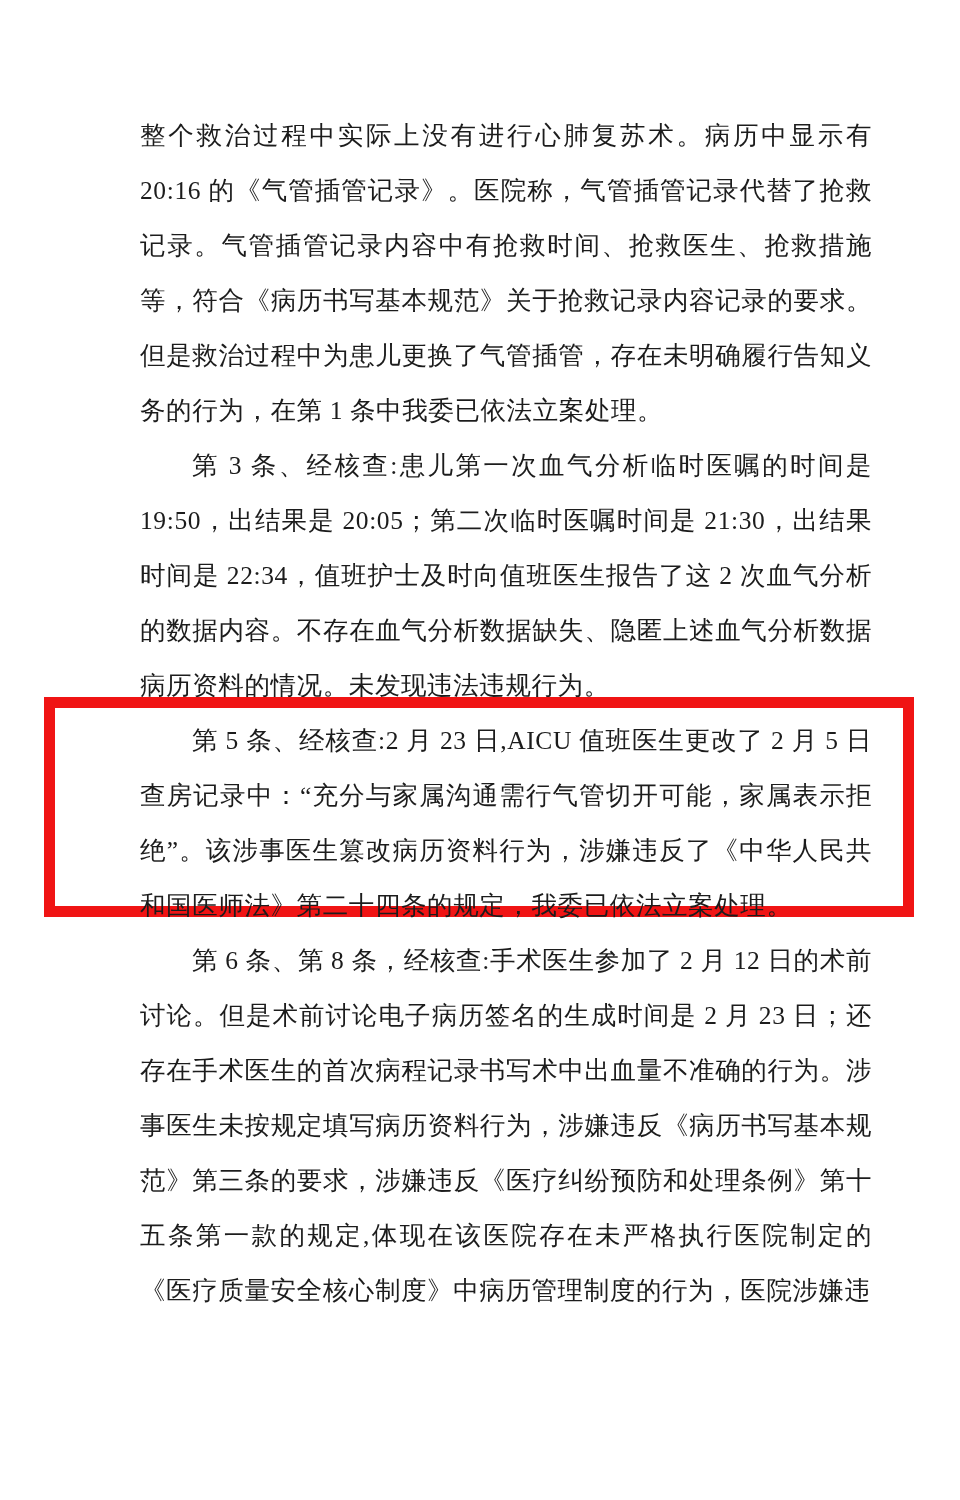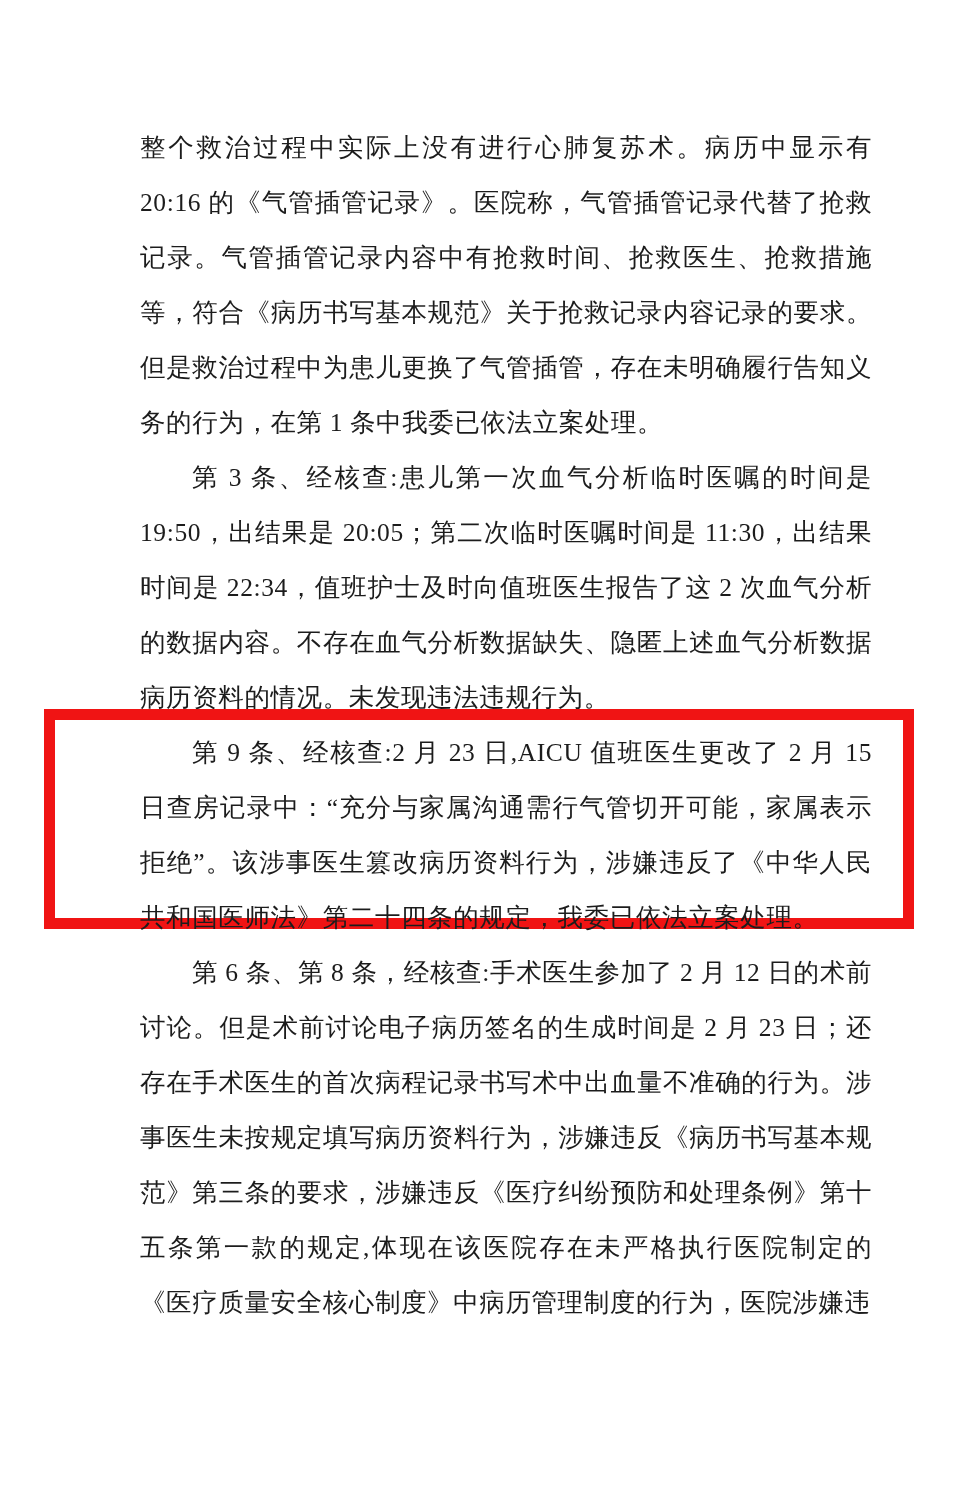--- a/index.html
+++ b/index.html
@@ -15,21 +15,21 @@
   }
   .page {
     position: relative;
     width: 960px;
     height: 1500px;
     background: #ffffff;
   }
   .doc-body {
     position: absolute;
     left: 140px;
-    top: 120px;
+    top: 108px;
     width: 732px;
   }
   .para {
     font-family: "Liberation Serif", serif;
     font-size: 25.5px;
     line-height: 55px;
     color: #1c1c1c;
     letter-spacing: 0.6px;
     text-align: justify;
     text-justify: inter-character;
@@ -58,23 +58,23 @@
   }
 </style>
 </head>
 <body>
 
 <div class="page">
   <div class="doc-body">
 
     <p class="para">整个救治过程中实际上没有进行心肺复苏术。病历中显示有 20:16 的《气管插管记录》。医院称，气管插管记录代替了抢救记录。气管插管记录内容中有抢救时间、抢救医生、抢救措施等，符合《病历书写基本规范》关于抢救记录内容记录的要求。但是救治过程中为患儿更换了气管插管，存在未明确履行告知义务的行为，在第 1 条中我委已依法立案处理。</p>
 
-    <p class="para indent">第 3 条、经核查:患儿第一次血气分析临时医嘱的时间是 19:50，出结果是 20:05；第二次临时医嘱时间是 11:30，出结果时间是 22:34，值班护士及时向值班医生报告了这 2 次血气分析的数据内容。不存在血气分析数据缺失、隐匿上述血气分析数据病历资料的情况。未发现违法违规行为。</p>
+    <p class="para indent">第 3 条、经核查:患儿第一次血气分析临时医嘱的时间是 19:50，出结果是 20:05；第二次临时医嘱时间是 21:30，出结果时间是 22:34，值班护士及时向值班医生报告了这 2 次血气分析的数据内容。不存在血气分析数据缺失、隐匿上述血气分析数据病历资料的情况。未发现违法违规行为。</p>
 
     <div class="highlight-wrap">
       <div class="highlight-box" style="border-color: rgb(240, 20, 20);"></div>
-      <p class="para indent para-highlighted">第 9 条、经核查:2 月 23 日,AICU 值班医生更改了 2 月 15 日查房记录中：“充分与家属沟通需行气管切开可能，家属表示拒绝”。该涉事医生篡改病历资料行为，涉嫌违反了《中华人民共和国医师法》第二十四条的规定，我委已依法立案处理。</p>
+      <p class="para indent para-highlighted">第 5 条、经核查:2 月 23 日,AICU 值班医生更改了 2 月 5 日查房记录中：“充分与家属沟通需行气管切开可能，家属表示拒绝”。该涉事医生篡改病历资料行为，涉嫌违反了《中华人民共和国医师法》第二十四条的规定，我委已依法立案处理。</p>
     </div>
 
     <p class="para indent">第 6 条、第 8 条，经核查:手术医生参加了 2 月 12 日的术前讨论。但是术前讨论电子病历签名的生成时间是 2 月 23 日；还存在手术医生的首次病程记录书写术中出血量不准确的行为。涉事医生未按规定填写病历资料行为，涉嫌违反《病历书写基本规范》第三条的要求，涉嫌违反《医疗纠纷预防和处理条例》第十五条第一款的规定,体现在该医院存在未严格执行医院制定的《医疗质量安全核心制度》中病历管理制度的行为，医院涉嫌违</p>
 
   </div>
 </div>
 
 </body></html>

